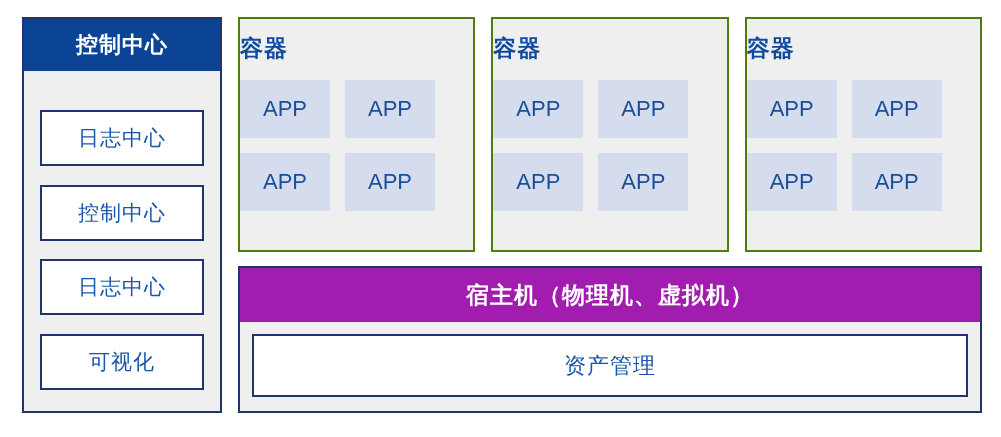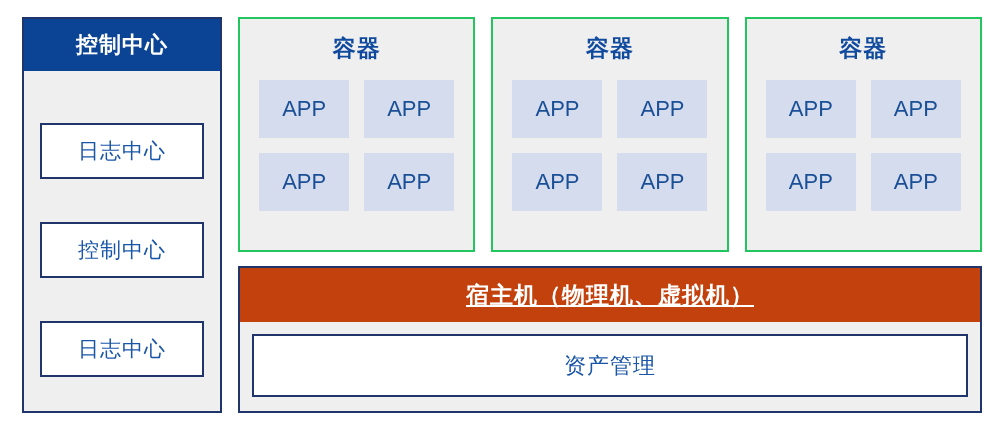--- a/index.html
+++ b/index.html
@@ -78,25 +78,24 @@
   }
 
   .containers-row {
     display: flex;
     gap: 16px;
     height: 235px;
   }
   .container-box {
     flex: 1 1 0;
     background: #efefef;
-    border: 2px solid #22c55e;
-    box-sizing: border-box;
-    display: flex;
-    flex-direction: column;
-    align-items: center;
+    border: 2px solid #4d7c0f;
+    box-sizing: border-box;
+    display: flex;
+    flex-direction: column;
     padding: 14px 0 16px 0;
   }
   .container-title {
     color: #104a9e;
     font-size: 23px;
     font-weight: bold;
     letter-spacing: 1px;
     margin-bottom: 16px;
   }
   .app-grid {
@@ -121,29 +120,28 @@
     margin-top: 14px;
     height: 147px;
     background: #efefef;
     border: 2px solid #20356b;
     box-sizing: border-box;
     display: flex;
     flex-direction: column;
   }
   .host-header {
     flex: 0 0 54px;
-    background: #c2410c;
+    background: #a21caf;
     color: #ffffff;
     font-size: 23px;
     font-weight: bold;
     letter-spacing: 1px;
     display: flex;
     align-items: center;
     justify-content: center;
-    text-decoration: underline;
   }
   .host-body {
     flex: 1 1 auto;
     display: flex;
     align-items: center;
     justify-content: center;
     padding: 12px 12px 14px 12px;
     box-sizing: border-box;
   }
   .host-endpoint {
@@ -169,20 +167,23 @@
     <div class="control-header">控制中心</div>
     <div class="control-body">
       <div class="control-item">
         <span>日志中心</span>
       </div>
       <div class="control-item">
         <span>控制中心</span>
       </div>
       <div class="control-item">
         <span>日志中心</span>
+      </div>
+      <div class="control-item">
+        <span>可视化</span>
       </div>
     </div>
   </div>
 
   <div class="right-area">
 
     <div class="containers-row">
 
       <div class="container-box">
         <div class="container-title">容器</div>

